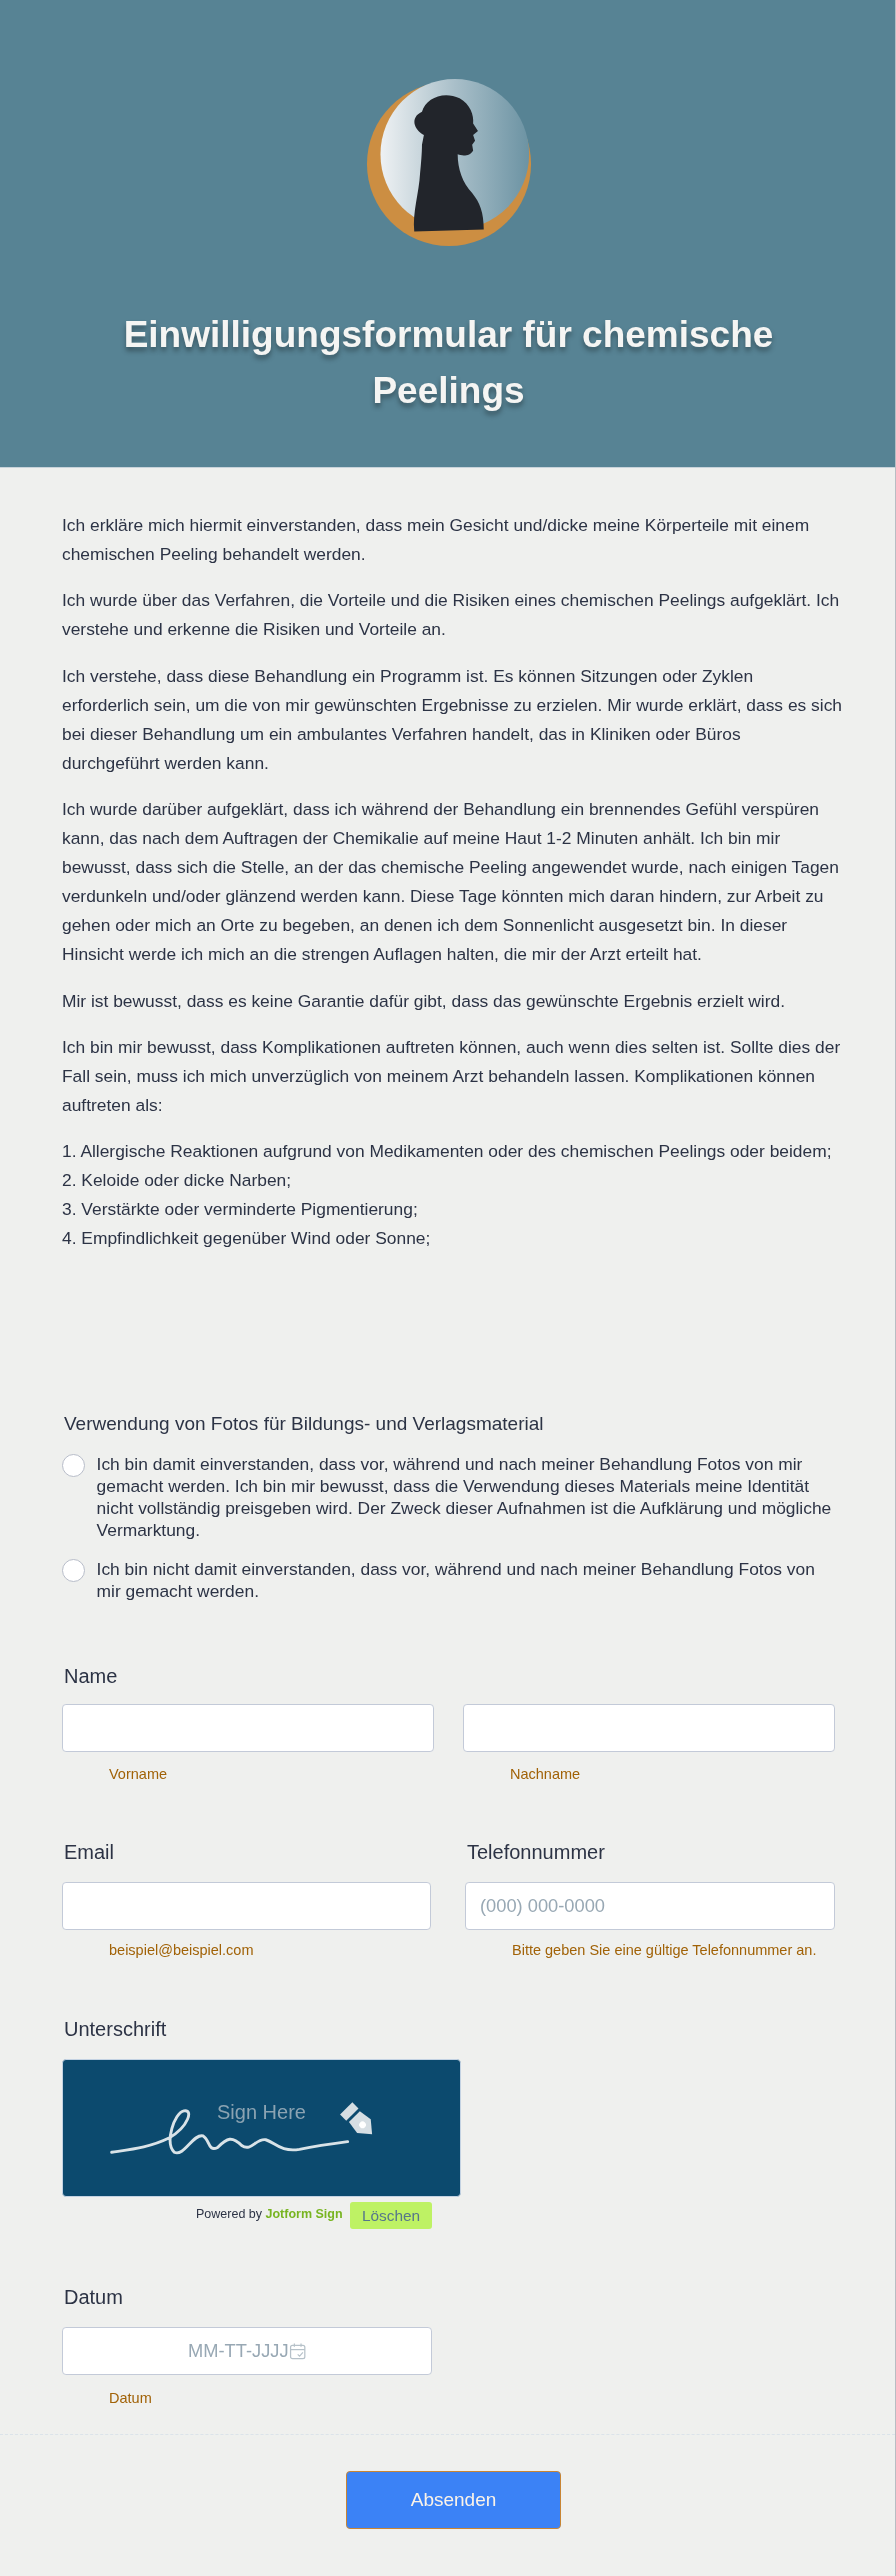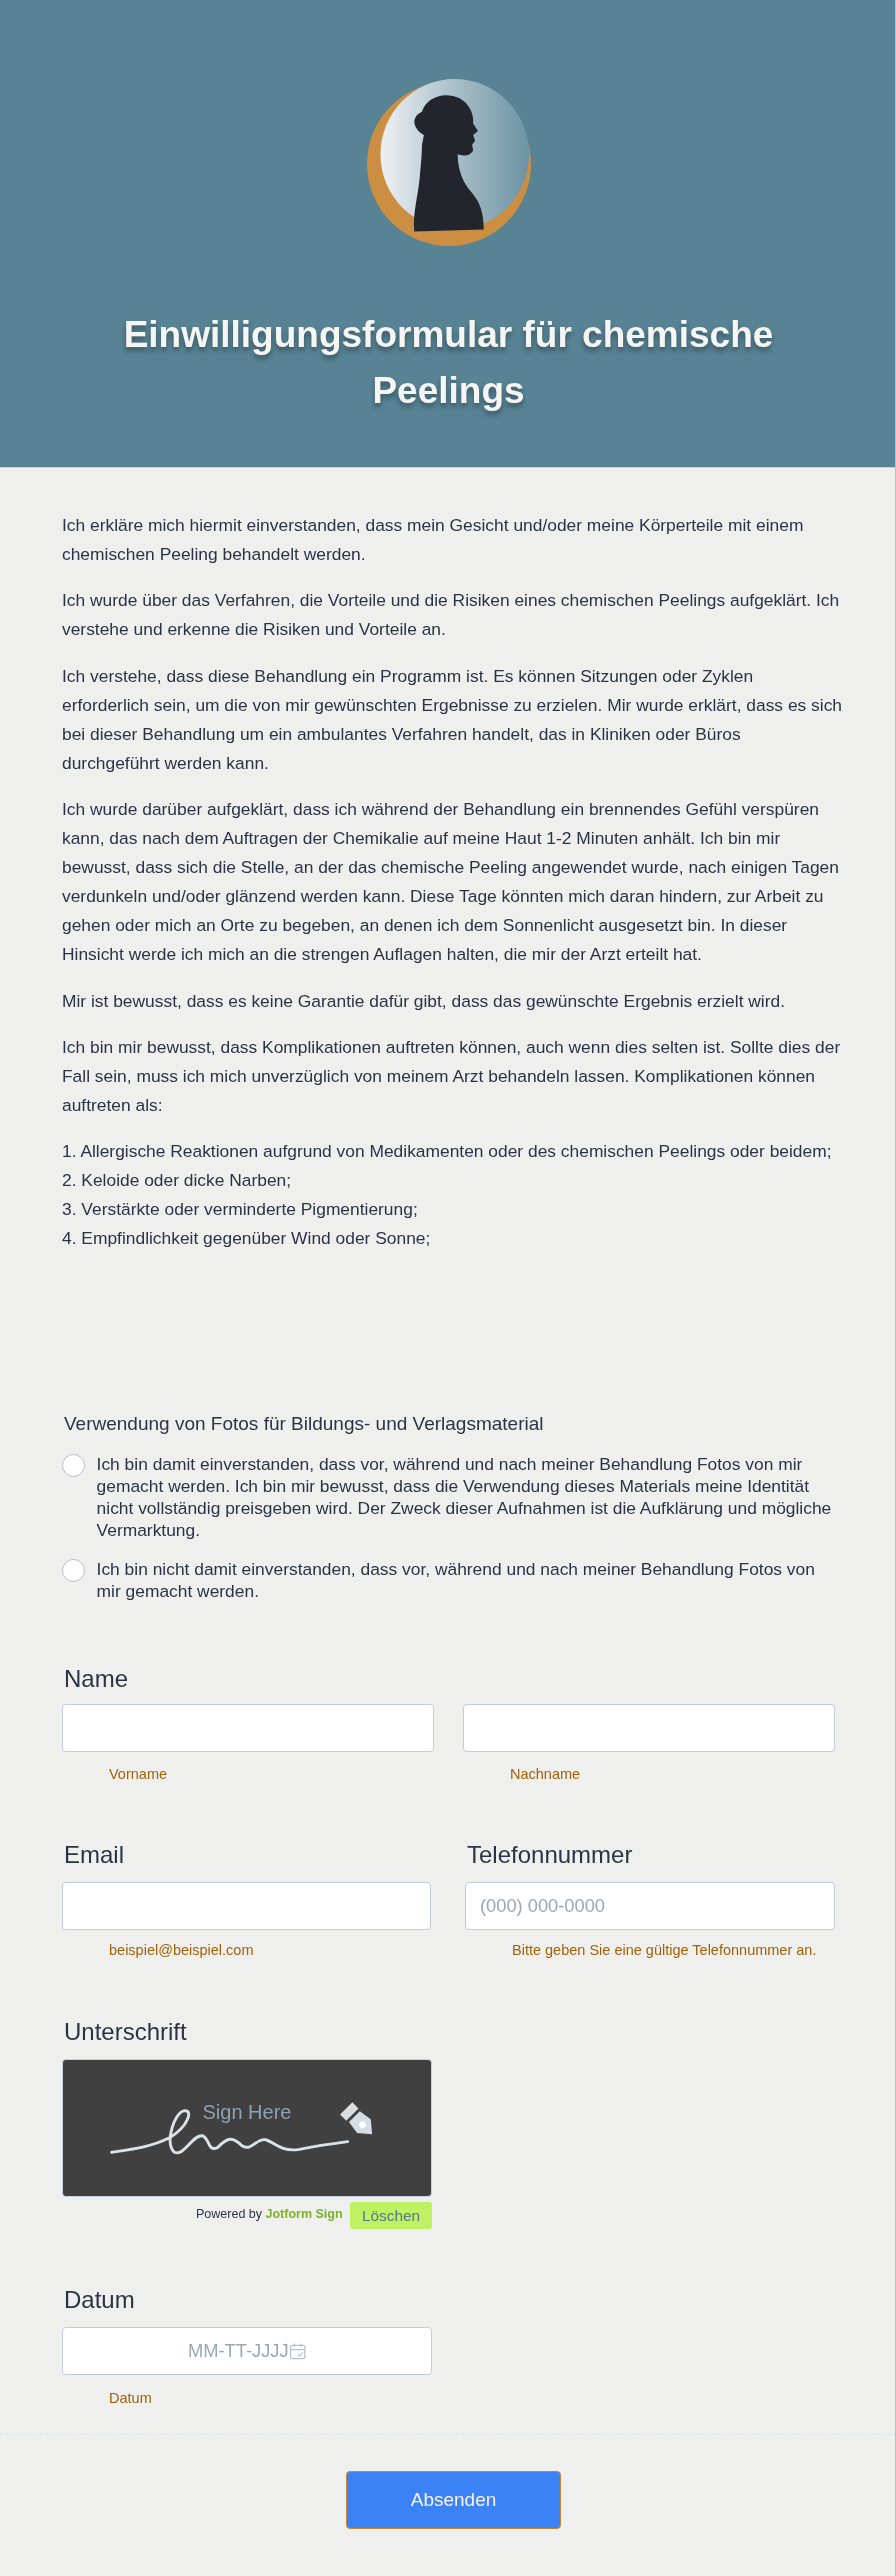--- a/index.html
+++ b/index.html
@@ -32,21 +32,21 @@
   }
   
   .content {
     position: absolute; left: 62px; top: 511px; width: 781px;
     font-size: 17.4px; line-height: 29px; color: #2c3345;
   }
   .content p { margin-bottom: 17.4px; }
   .content p.list-item { margin-bottom: 0; }
   
   .q-label {
-    position: absolute; font-size: 24px; font-weight: 500; color: #2c3345;
+    position: absolute; font-size: 20px; font-weight: 500; color: #2c3345;
   }
   .photo-label { left: 64px; top: 1413px; font-size: 19px; }
   .radio-row {
     position: absolute; left: 62px; display: flex; align-items: flex-start; width: 781px;
   }
   .radio {
     flex: 0 0 auto; width: 23px; height: 23px; border-radius: 50%;
     border: 1.4px solid #b8bdc9; background: #ffffff; margin-top: 1px;
   }
   .radio-text {
@@ -71,22 +71,22 @@
   .sub-first { left: 64px; top: 1766px; }
   .sub-last { left: 465px; top: 1766px; }
   .email-label { left: 64px; top: 1841px; }
   .phone-label { left: 467px; top: 1841px; }
   .in-email { left: 62px; top: 1882px; width: 369px; }
   .in-phone { left: 465px; top: 1882px; width: 370px; }
   .sub-email { left: 64px; top: 1942px; }
   .sub-phone { left: 467px; top: 1942px; }
   .sig-label { left: 64px; top: 2018px; }
   .sig-box {
-    position: absolute; left: 62px; top: 2059px; width: 370px; height: 138px;
-    background: #404040; border: 1.4px solid #c3d2e2; border-radius: 3.9px; text-decoration: underline;
+    position: absolute; left: 62px; top: 2059px; width: 399px; height: 138px;
+    background: #0c4a6e; border: 1.4px solid #c3d2e2; border-radius: 3.9px; text-decoration: underline;
   }
   .sig-text {
     position: absolute; left: 0; width: 100%; top: 41px; text-align: center;
     font-size: 20px; color: #8ba3b2;
   }
   .sig-art { position: absolute; left: 39px; top: 39px; }
   .powered {
     position: absolute; left: 196px; top: 2207px; font-size: 12.5px; color: #2c3345;
   }
   .powered .brand { color: #78b521; font-weight: 700; }
@@ -124,21 +124,21 @@
       </linearGradient>
     </defs>
     <ellipse cx="86" cy="90" rx="85" ry="85" fill="#cc8e42"></ellipse>
     <ellipse cx="92" cy="80" rx="77" ry="78" fill="url(#lg)"></ellipse>
     <path d="M60 60 C50 55 45 42 58 36 C62 22 80 14 97 22 C108 28 112 40 111 48 L116 56 L111 60 L113 66 L110 70 L111 76 C108 82 100 82 95 80 C95 95 100 110 110 120 C118 130 122 140 122 158 L50 160 C48 140 55 120 56 100 C57 90 58 78 58 70 Z" fill="#22252b"></path>
   </svg>
   <div class="form-title">Einwilligungsformular für chemische Peelings</div>
 </div>
 
 <div class="content">
-  <p>Ich erkläre mich hiermit einverstanden, dass mein Gesicht und/oder meine Körperteile mit einem chemischen Peeling behandelt werden.</p>
+  <p>Ich erkläre mich hiermit einverstanden, dass mein Gesicht und/dicke meine Körperteile mit einem chemischen Peeling behandelt werden.</p>
   <p>Ich wurde über das Verfahren, die Vorteile und die Risiken eines chemischen Peelings aufgeklärt. Ich verstehe und erkenne die Risiken und Vorteile an.</p>
   <p>Ich verstehe, dass diese Behandlung ein Programm ist. Es können Sitzungen oder Zyklen erforderlich sein, um die von mir gewünschten Ergebnisse zu erzielen. Mir wurde erklärt, dass es sich bei dieser Behandlung um ein ambulantes Verfahren handelt, das in Kliniken oder Büros durchgeführt werden kann.</p>
   <p>Ich wurde darüber aufgeklärt, dass ich während der Behandlung ein brennendes Gefühl verspüren kann, das nach dem Auftragen der Chemikalie auf meine Haut 1-2 Minuten anhält. Ich bin mir bewusst, dass sich die Stelle, an der das chemische Peeling angewendet wurde, nach einigen Tagen verdunkeln und/oder glänzend werden kann. Diese Tage könnten mich daran hindern, zur Arbeit zu gehen oder mich an Orte zu begeben, an denen ich dem Sonnenlicht ausgesetzt bin. In dieser Hinsicht werde ich mich an die strengen Auflagen halten, die mir der Arzt erteilt hat.</p>
   <p>Mir ist bewusst, dass es keine Garantie dafür gibt, dass das gewünschte Ergebnis erzielt wird.</p>
   <p>Ich bin mir bewusst, dass Komplikationen auftreten können, auch wenn dies selten ist. Sollte dies der Fall sein, muss ich mich unverzüglich von meinem Arzt behandeln lassen. Komplikationen können auftreten als:</p>
   <p class="list-item">1. Allergische Reaktionen aufgrund von Medikamenten oder des chemischen Peelings oder beidem;</p>
   <p class="list-item">2. Keloide oder dicke Narben;</p>
   <p class="list-item">3. Verstärkte oder verminderte Pigmentierung;</p>
   <p class="list-item">4. Empfindlichkeit gegenüber Wind oder Sonne;</p>
 </div>

